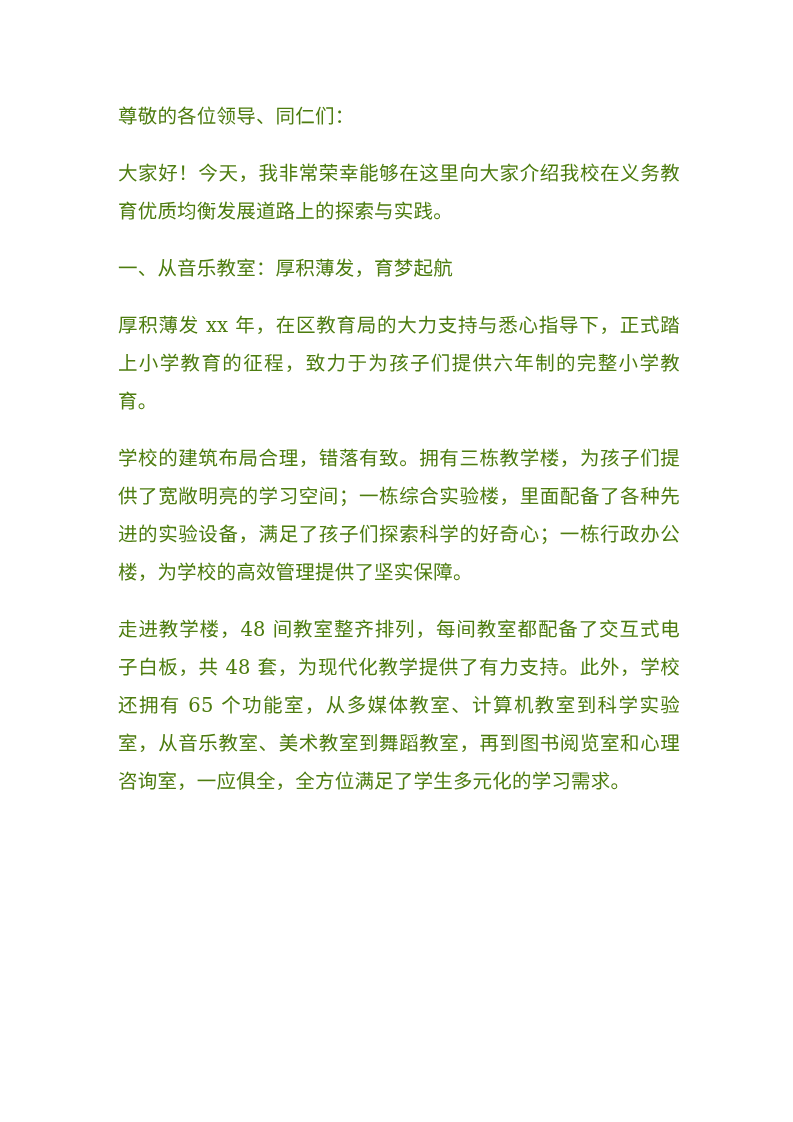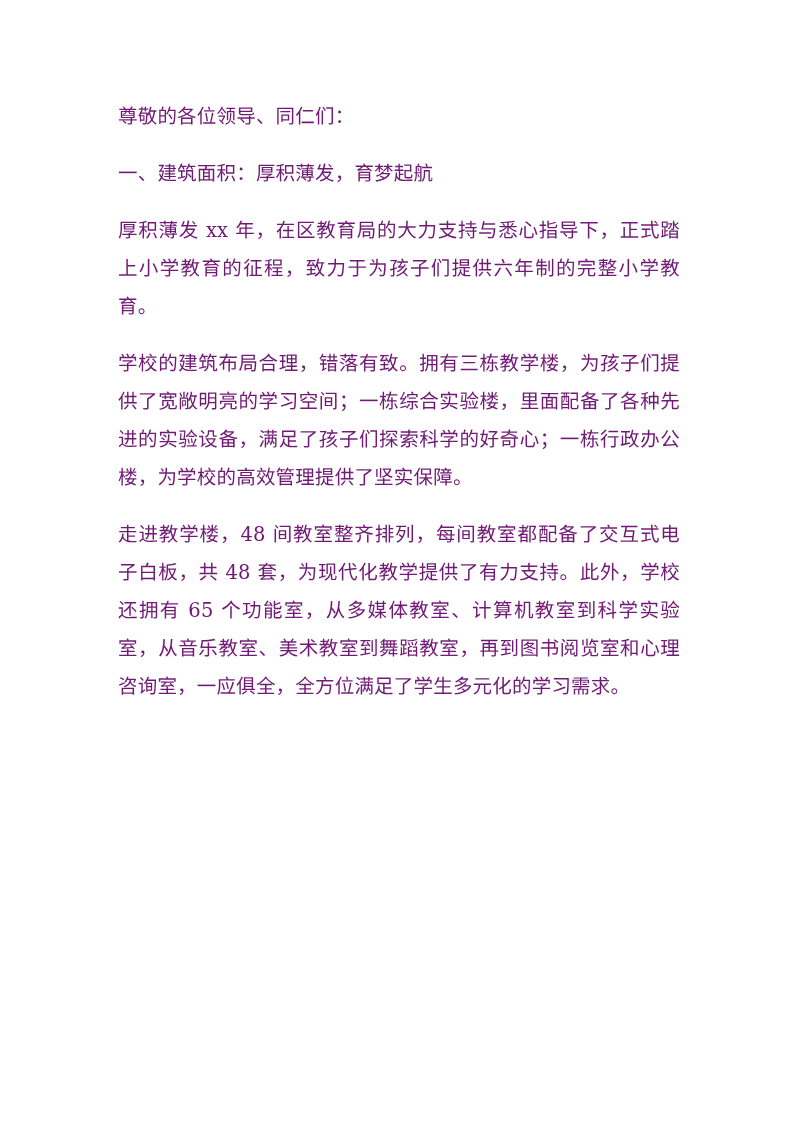--- a/index.html
+++ b/index.html
@@ -23,21 +23,21 @@
     position: absolute;
     left: 118px;
     top: 98px;
     width: 562px;
   }
 
   .para {
     font-family: "DejaVu Serif", "Liberation Serif", serif;
     font-size: 19.5px;
     line-height: 38px;
-    color: #701a75;
+    color: #4d7c0f;
     margin: 0 0 19px 0;
     text-align: justify;
     text-justify: inter-ideograph;
     letter-spacing: 0.2px;
     -webkit-font-smoothing: antialiased;
     text-rendering: optimizeLegibility;
   }
 
   .para:last-child {
     margin-bottom: 11px;
@@ -47,18 +47,19 @@
   .para.short {
     text-align: left;
   }
 </style>
 </head>
 <body>
 
 <div class="page">
   <div class="doc-body">
       <p class="para short">尊敬的各位领导、同仁们：</p>
-      <p class="para short">一、建筑面积：厚积薄发，育梦起航</p>
+      <p class="para">大家好！今天，我非常荣幸能够在这里向大家介绍我校在义务教育优质均衡发展道路上的探索与实践。</p>
+      <p class="para short">一、从音乐教室：厚积薄发，育梦起航</p>
       <p class="para">厚积薄发 xx 年，在区教育局的大力支持与悉心指导下，正式踏上小学教育的征程，致力于为孩子们提供六年制的完整小学教育。</p>
       <p class="para">学校的建筑布局合理，错落有致。拥有三栋教学楼，为孩子们提供了宽敞明亮的学习空间；一栋综合实验楼，里面配备了各种先进的实验设备，满足了孩子们探索科学的好奇心；一栋行政办公楼，为学校的高效管理提供了坚实保障。</p>
       <p class="para">走进教学楼，48 间教室整齐排列，每间教室都配备了交互式电子白板，共 48 套，为现代化教学提供了有力支持。此外，学校还拥有 65 个功能室，从多媒体教室、计算机教室到科学实验室，从音乐教室、美术教室到舞蹈教室，再到图书阅览室和心理咨询室，一应俱全，全方位满足了学生多元化的学习需求。</p>
     </div>
 </div>
 
 </body></html>

